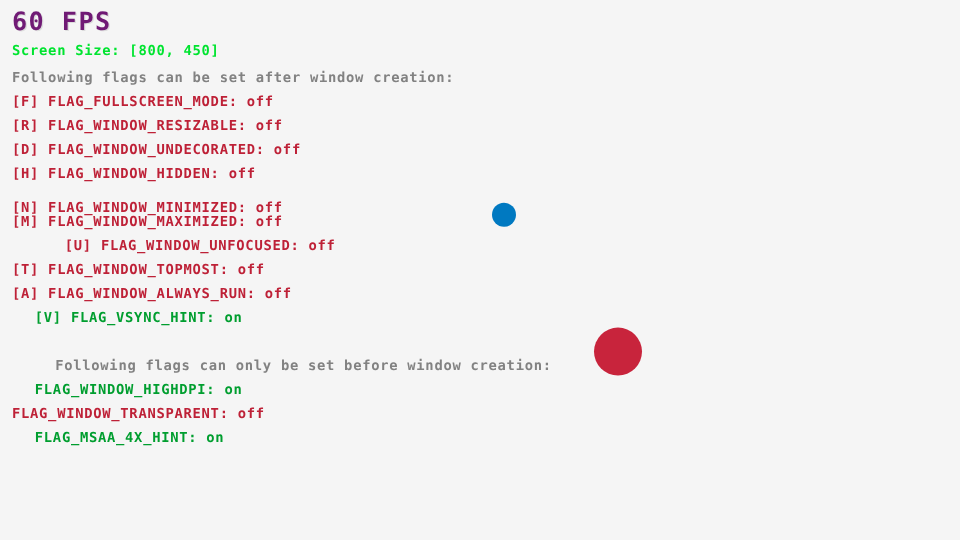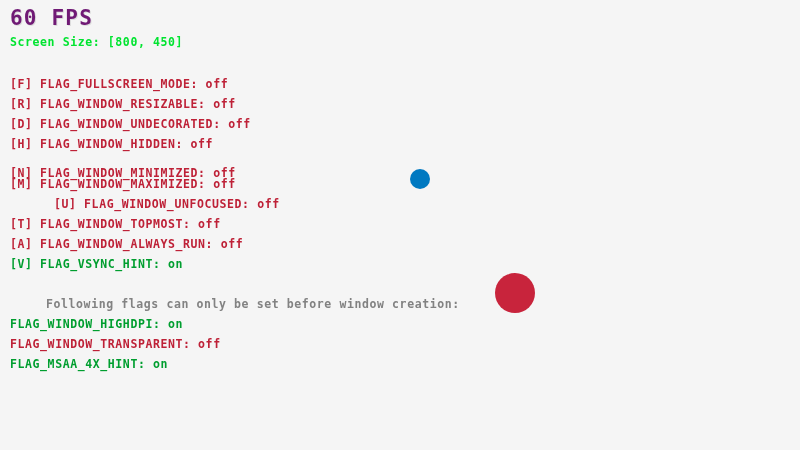--- a/index.html
+++ b/index.html
@@ -57,21 +57,21 @@
   }
   #header-after  { top: 59px; }
   #header-before { top: 299px; margin-left: 36px; }
 
   .flag-line {
     left: 10px;
     font-size: 11.5px;
     font-weight: 700;
   }
   .flag-off { color: #BE2137; }
-  .flag-on  { color: #009E2F; }
+  .flag-on  { color: #009E2F; margin-left: 19px; }
 
   
   .ball {
     position: absolute;
     border-radius: 50%;
   }
   #ball-blue {
     left: 410px;
     top: 169px;
     width: 20px;
@@ -88,20 +88,21 @@
 </style>
 </head>
 <body>
 
 <div id="stage" style="background: rgb(245, 245, 245);">
 
   <div class="txt" id="fps-counter">60 FPS</div>
 
   <div class="txt" id="screen-size">Screen Size: [800, 450]</div>
 
+  <div class="txt section-header" id="header-after">Following flags can be set after window creation:</div>
 
   <div id="flag-list-after">
       <div class="txt flag-line flag-off" style="top: 79px;">[F] FLAG_FULLSCREEN_MODE: off</div>
       <div class="txt flag-line flag-off" style="top: 99px;">[R] FLAG_WINDOW_RESIZABLE: off</div>
       <div class="txt flag-line flag-off" style="top: 119px;">[D] FLAG_WINDOW_UNDECORATED: off</div>
       <div class="txt flag-line flag-off" style="top: 139px;">[H] FLAG_WINDOW_HIDDEN: off</div>
       <div class="txt flag-line flag-off" style="top: 168px; text-align: right;">[N] FLAG_WINDOW_MINIMIZED: off</div>
       <div class="txt flag-line flag-off" style="top: 179px;">[M] FLAG_WINDOW_MAXIMIZED: off</div>
       <div class="txt flag-line flag-off" style="top: 199px; margin-left: 44px;">[U] FLAG_WINDOW_UNFOCUSED: off</div>
       <div class="txt flag-line flag-off" style="top: 219px;">[T] FLAG_WINDOW_TOPMOST: off</div>

